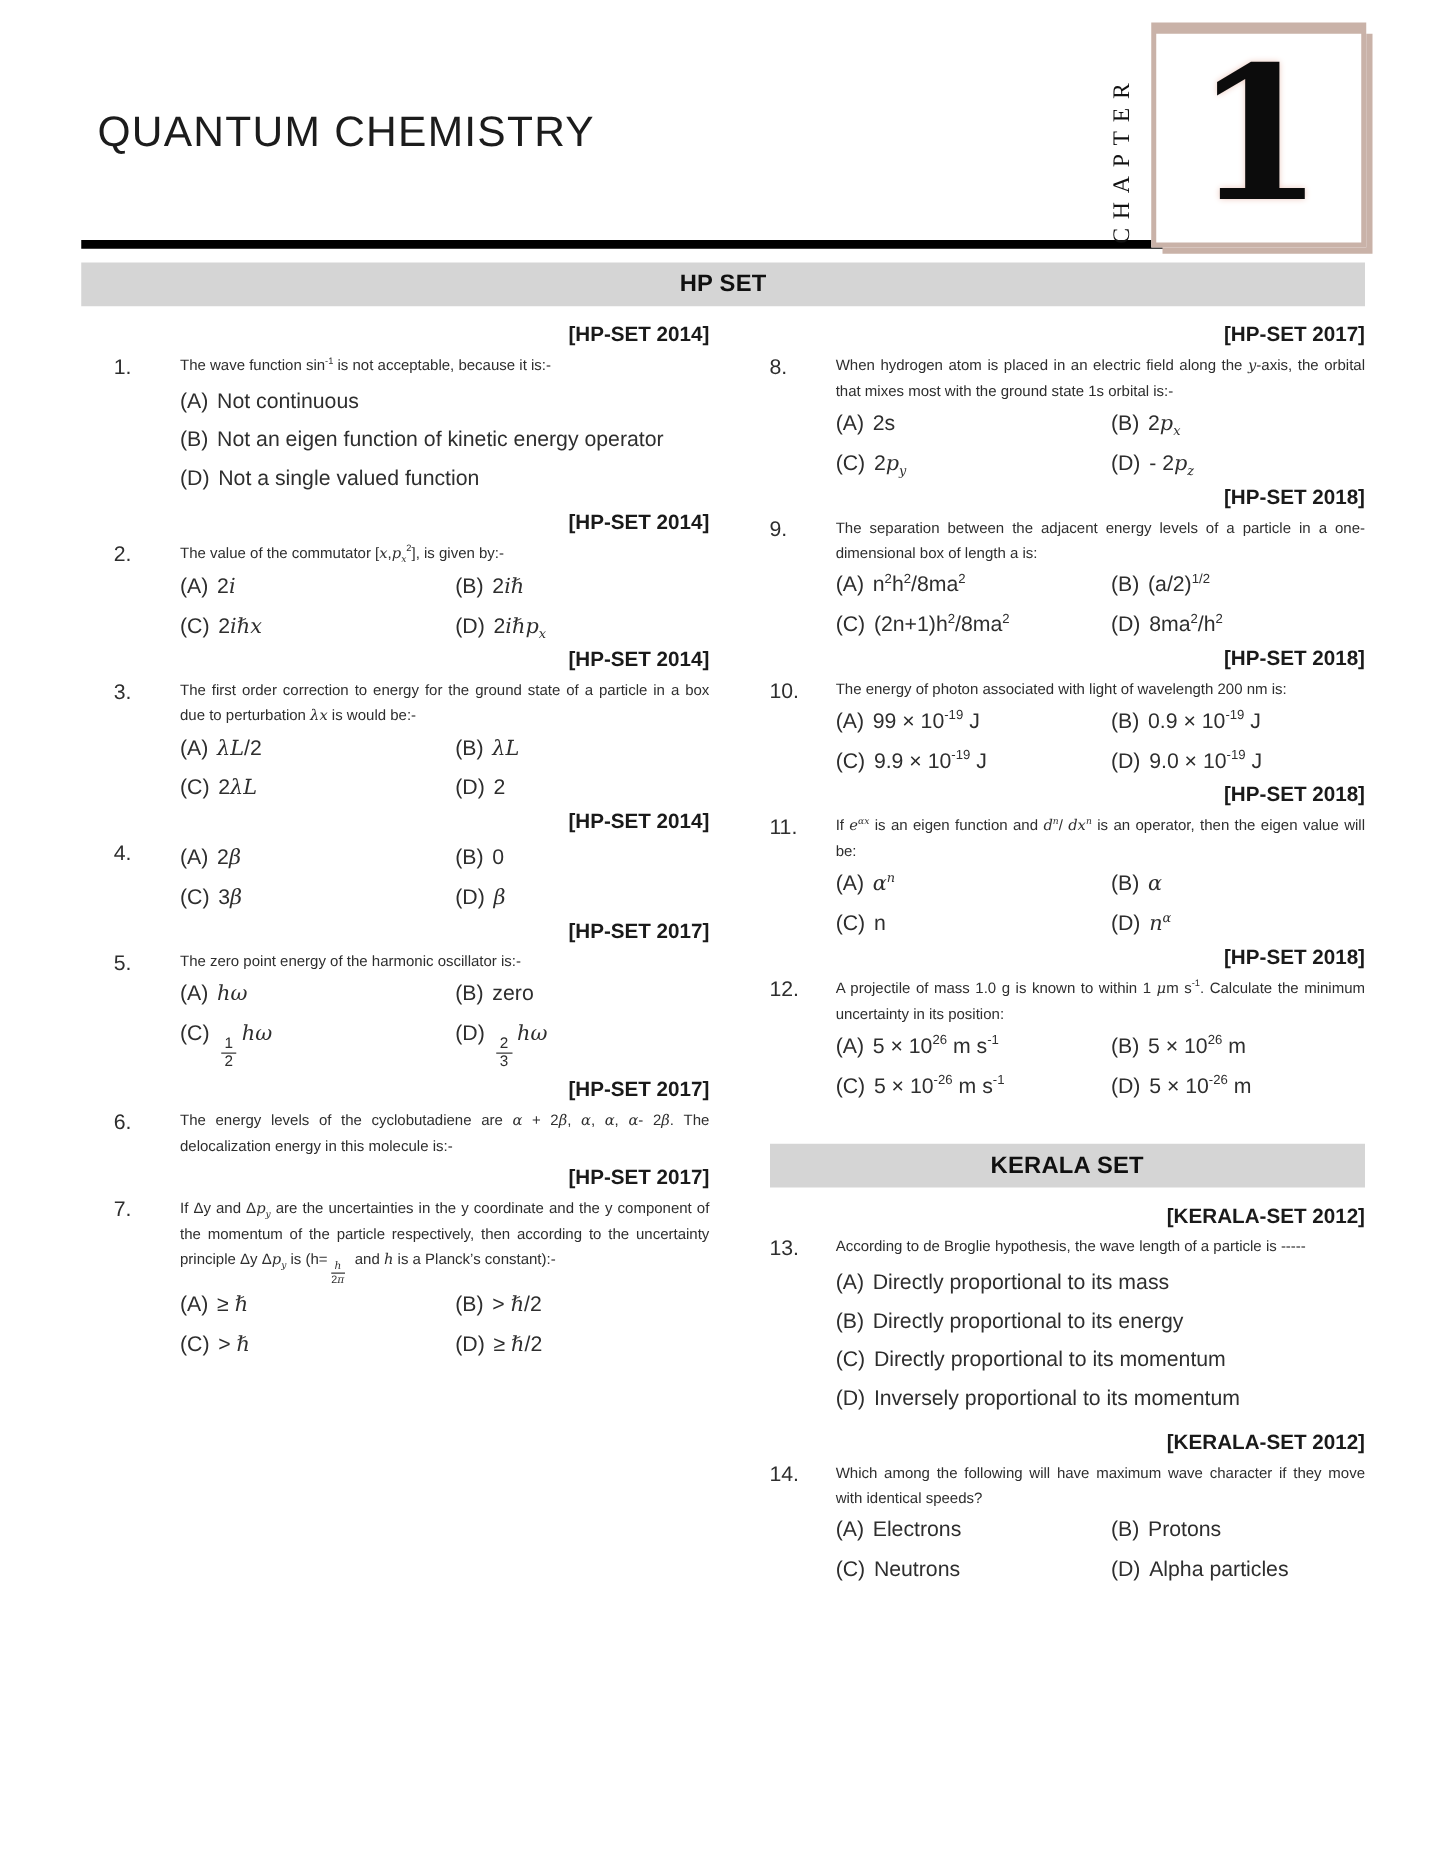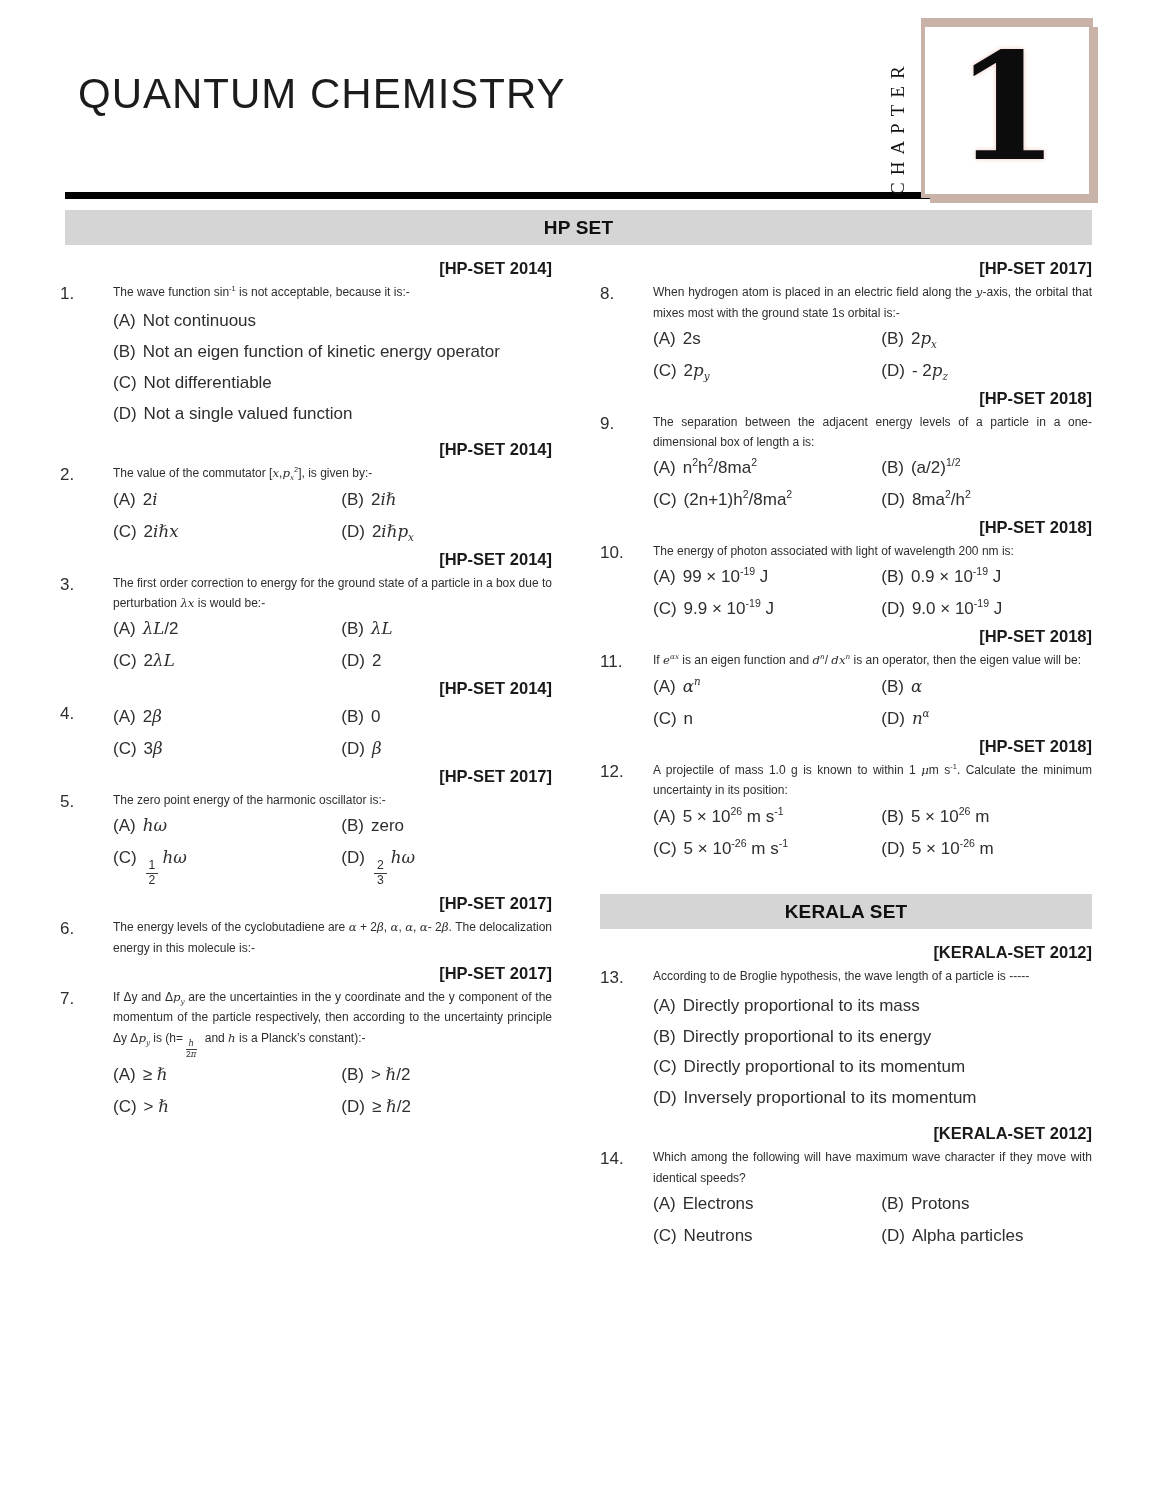--- a/index.html
+++ b/index.html
@@ -8,22 +8,22 @@
     position:relative; width:1159px; height:1500px; margin:0 auto;
     background:#fff; overflow:hidden;
     font-family:"Liberation Sans", sans-serif; color:#2e2e2e;
   }
   
   .masthead {
     display:flex; justify-content:space-between; align-items:flex-start;
     padding:14px 66px 0 78px; height:192px;
   }
   .title {
-    font-size:42px; font-weight:400; letter-spacing:1px; color:#1c1c1c;
-    margin-top:56px; white-space:nowrap;
+    font-size:34px; font-weight:400; letter-spacing:1px; color:#1c1c1c;
+    margin-top:73px; white-space:nowrap;
   }
   .chapter { display:flex; align-items:center; gap:12px; }
   .chapter-word {
     writing-mode:vertical-rl; transform:rotate(180deg);
     font-family:"Liberation Serif", serif; font-size:19px; color:#111;
     letter-spacing:7px; margin-top:38px; height:150px; text-align:center;
   }
   .chapter-box {
     width:172px; height:180px; background:#fff;
     border:4px solid #c9b2a8; border-top-width:9px;
@@ -37,21 +37,21 @@
   }
   
   .rule { height:7px; background:#000; margin:0 67px 11px 65px; }
   .section-bar {
     background:#d5d5d5; color:#101010; text-align:center;
     font-weight:bold; font-size:19px; letter-spacing:0.2px;
     padding:7px 0 6px; margin:0 67px 12px 65px;
   }
   .section-bar.in-col { margin:34px 0 14px;text-align:center; }
   
-  .columns { display:flex; gap:48px; margin:0 67px 0 60px; }
+  .columns { display:flex; gap:48px; margin:0 67px 0 91px; }
   .col { flex:1; min-width:0; }
   .tag {
     text-align:right; font-weight:bold; font-size:16.5px; color:#1a1a1a;
     margin:6px 0 3px;
   }
   .col > .tag:first-child { margin-top:2px; }
   
   .question { display:flex; margin:2px 0 4px; }
   .qnum { flex:none; width:53px; font-size:17px; padding-top:3px; }
   .qbody { flex:1; min-width:0; }
@@ -99,21 +99,20 @@
   <main class="columns">
     <section class="col" id="col-left">
         <div class="tag">[HP-SET 2014]</div>
         <div class="question">
           <div class="qnum">1.</div>
           <div class="qbody">
             <div class="qtext">The wave function sin<sup>-1</sup> is not acceptable, because it is:-</div>
             <div class="opts list">
               <div class="opt"><span class="olabel">(A)</span><span class="otext">Not continuous</span></div>
               <div class="opt"><span class="olabel">(B)</span><span class="otext">Not an eigen function of kinetic energy operator</span></div>
-              <div class="opt"><span class="olabel">(C)</span><span class="otext">Not differentiable</span></div>
               <div class="opt"><span class="olabel">(D)</span><span class="otext">Not a single valued function</span></div>
             </div>
           </div>
         </div>
         <div class="tag">[HP-SET 2014]</div>
         <div class="question">
           <div class="qnum">2.</div>
           <div class="qbody">
             <div class="qtext">The value of the commutator [<i>x</i>,<i>p<sub>x</sub></i><sup>2</sup>], is given by:-</div>
             <div class="opts grid">

